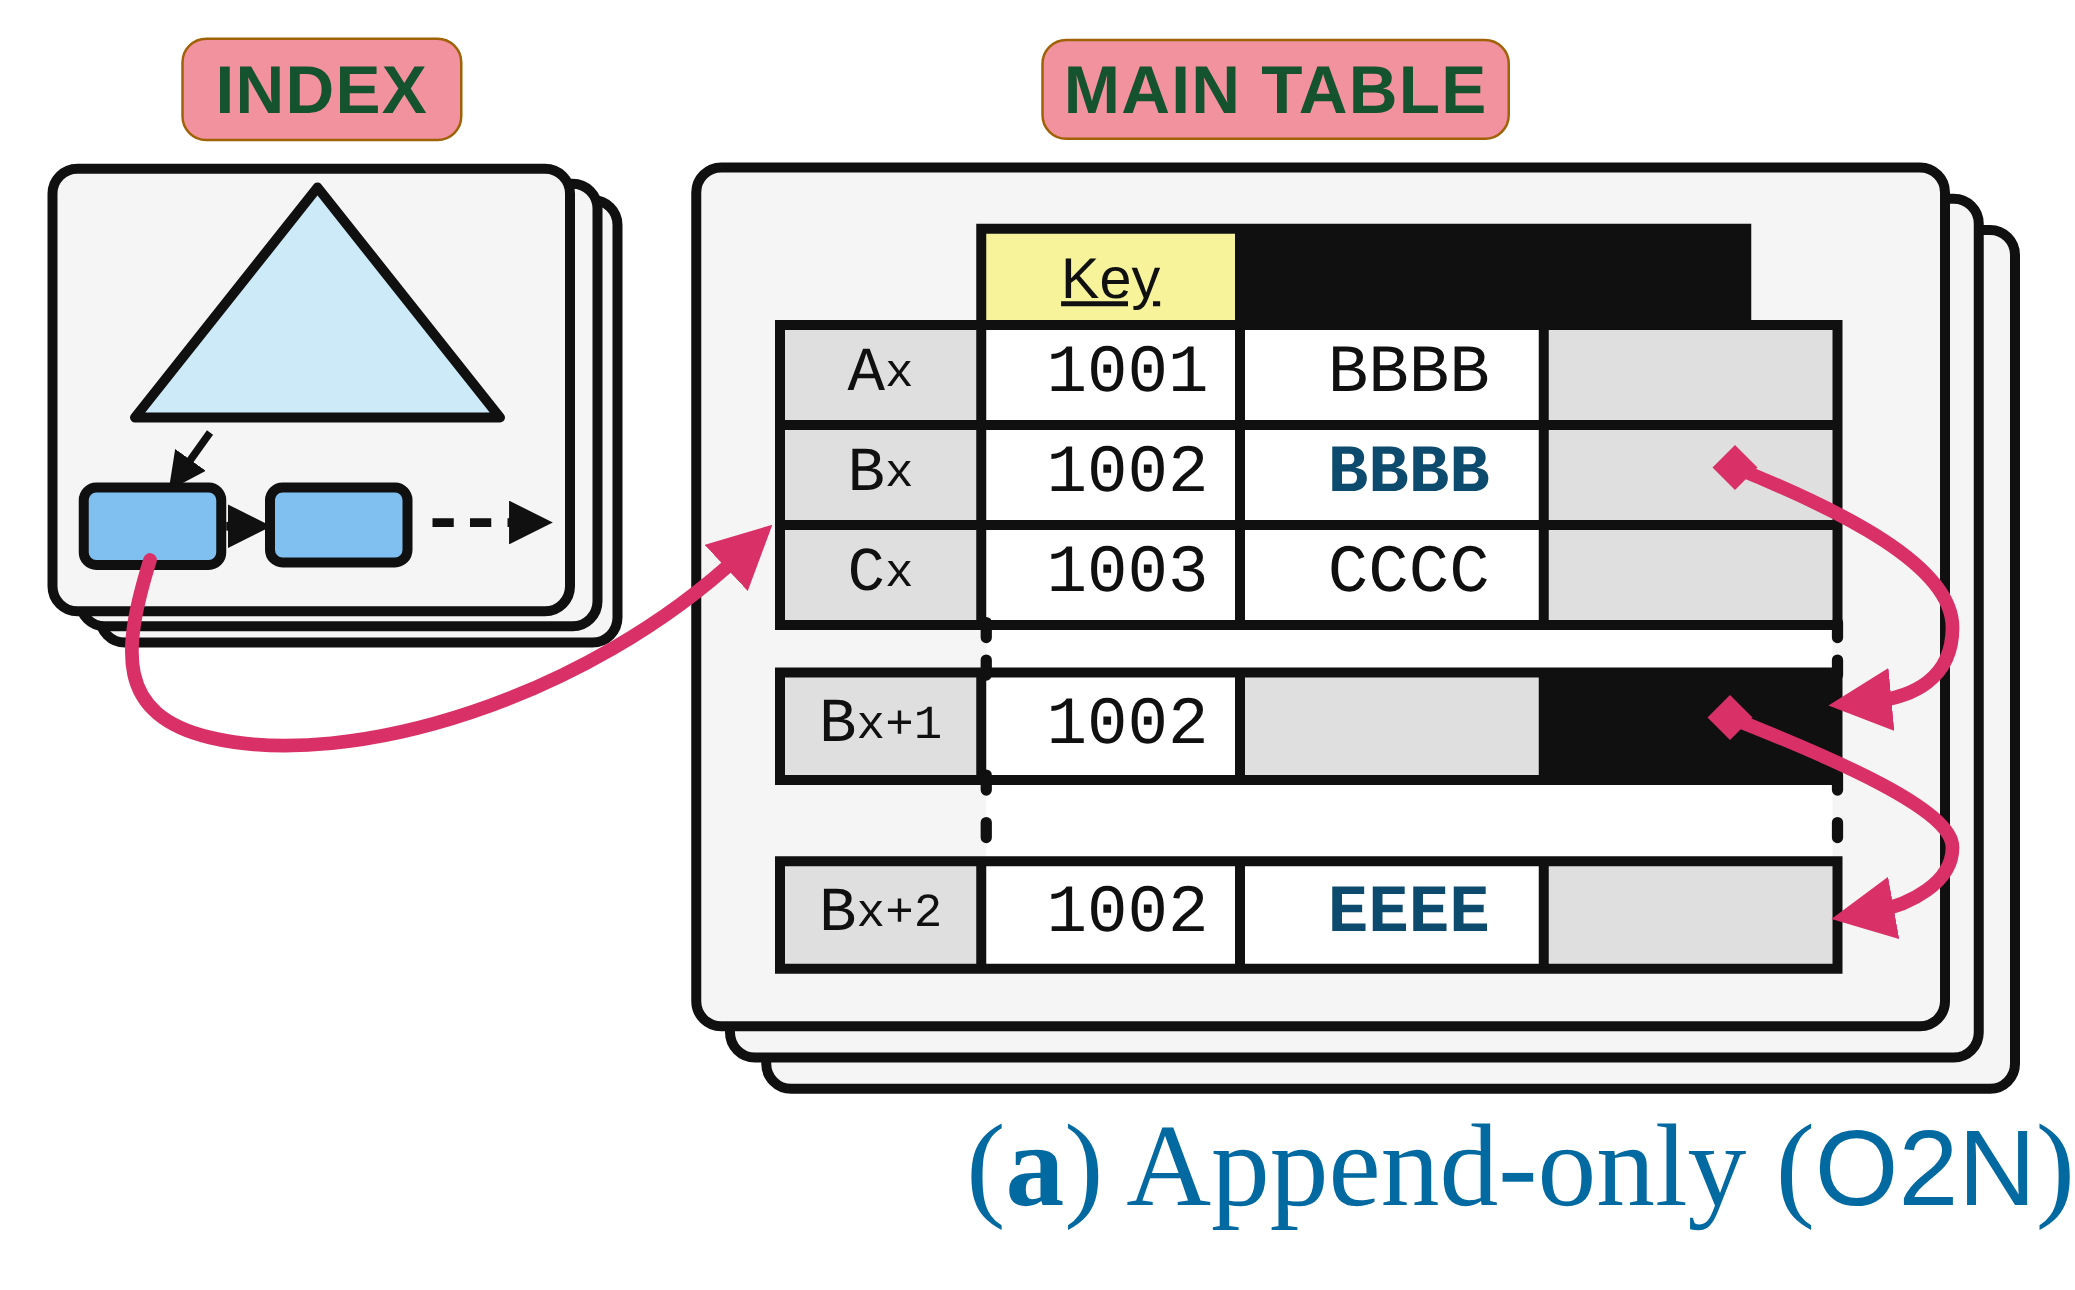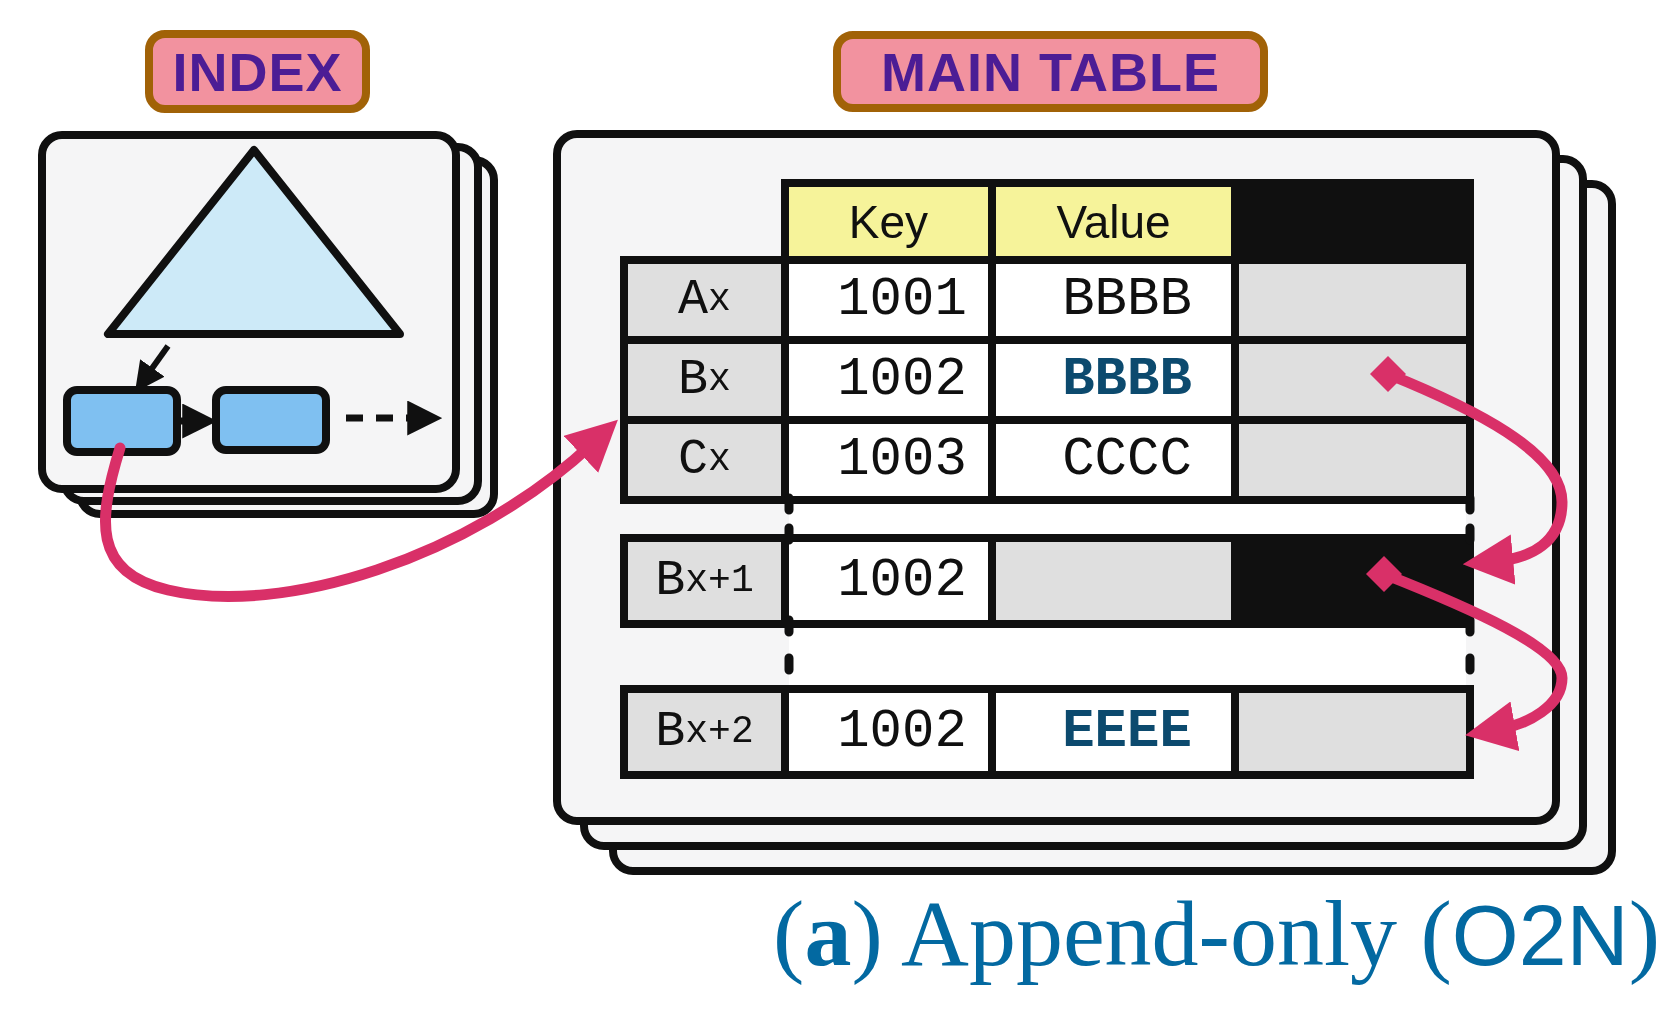--- a/index.html
+++ b/index.html
@@ -3,48 +3,48 @@
 <meta charset="utf-8">
 <style>
   html,body{margin:0;padding:0;background:#ffffff;}
   .canvas{
     position:relative;width:1660px;height:1032px;background:#ffffff;
     overflow:hidden;font-family:"Liberation Sans",sans-serif;color:#101010;
   }
   
   .pill{
     position:absolute;display:flex;align-items:center;justify-content:center;
-    background:#f2929f;border:8px solid #a16207;border-radius:20px;
+    background:#f2929f;border:2px solid #a16207;border-radius:20px;
     font:700 54px "Liberation Sans",sans-serif;letter-spacing:1px;
-    box-sizing:border-box;color:#4c1d95;
+    box-sizing:border-box;color:#14532d;
   }
   .pill-index{left:145px;top:30px;width:225px;height:83px;}
-  .pill-main{left:833px;top:31px;width:435px;height:81px;}
+  .pill-main{left:833px;top:31px;width:375px;height:81px;}
   
   .card{
     position:absolute;background:#f5f5f6;border:8px solid #101010;
     border-radius:24px;box-sizing:border-box;
   }
   .idx-b3{left:76px; top:156px;width:422px;height:362px;}
   .idx-b2{left:60px; top:143px;width:422px;height:362px;}
   .idx-main{left:38px;top:131px;width:422px;height:362px;}
   .mt-b3{left:609px;top:180px;width:1007px;height:695px;}
   .mt-b2{left:580px;top:155px;width:1007px;height:695px;}
   .mt-main{left:553px;top:130px;width:1007px;height:695px;}
   
   .strip{position:absolute;background:#ffffff;}
   .strip1{left:789px;top:494px;width:677px;height:48px;}
   .strip2{left:789px;top:616px;width:677px;height:77px;}
   
   .tbl{
     position:absolute;background:#101010;display:grid;gap:8px;padding:8px;
     box-sizing:border-box;
   }
-  .header-block{left:781px;top:179px;width:693px;height:85px;
-    grid-template-columns:199px 235px 227px;}
+  .header-block{left:781px;top:179px;width:620px;height:85px;
+    grid-template-columns:199px 235px 227px;text-decoration:underline;}
   .block1{left:620px;top:256px;width:854px;height:248px;
     grid-template-columns:153px 199px 235px 227px;grid-template-rows:1fr 1fr 1fr;}
   .block-single{left:620px;width:854px;height:94px;
     grid-template-columns:153px 199px 235px 227px;}
   .block2{top:534px;}
   .block3{top:685px;}
   .cell{display:flex;align-items:center;justify-content:center;box-sizing:border-box;}
   .head{background:#f6f39a;font:500 46px/1 "Liberation Sans",sans-serif;}
   .head.it{font-style:italic;}
   .lab{background:#dfdfdf;font:400 50px/1 "Liberation Mono",monospace;}
@@ -73,21 +73,20 @@
 
   <div class="card mt-b3"></div>
   <div class="card mt-b2"></div>
   <div class="card mt-main"></div>
 
   <div class="strip strip1"></div>
   <div class="strip strip2"></div>
 
   <div class="tbl header-block">
     <div class="cell head">Key</div>
-    <div class="cell head">Value</div>
   </div>
 
   <div class="tbl block1">
     <div class="cell lab">
         <span>A</span>
         <span class="sub">x</span>
       </div>
     <div class="cell datum">1001</div>
     <div class="cell datum">BBBB</div>
     <div class="cell ptr"></div>

